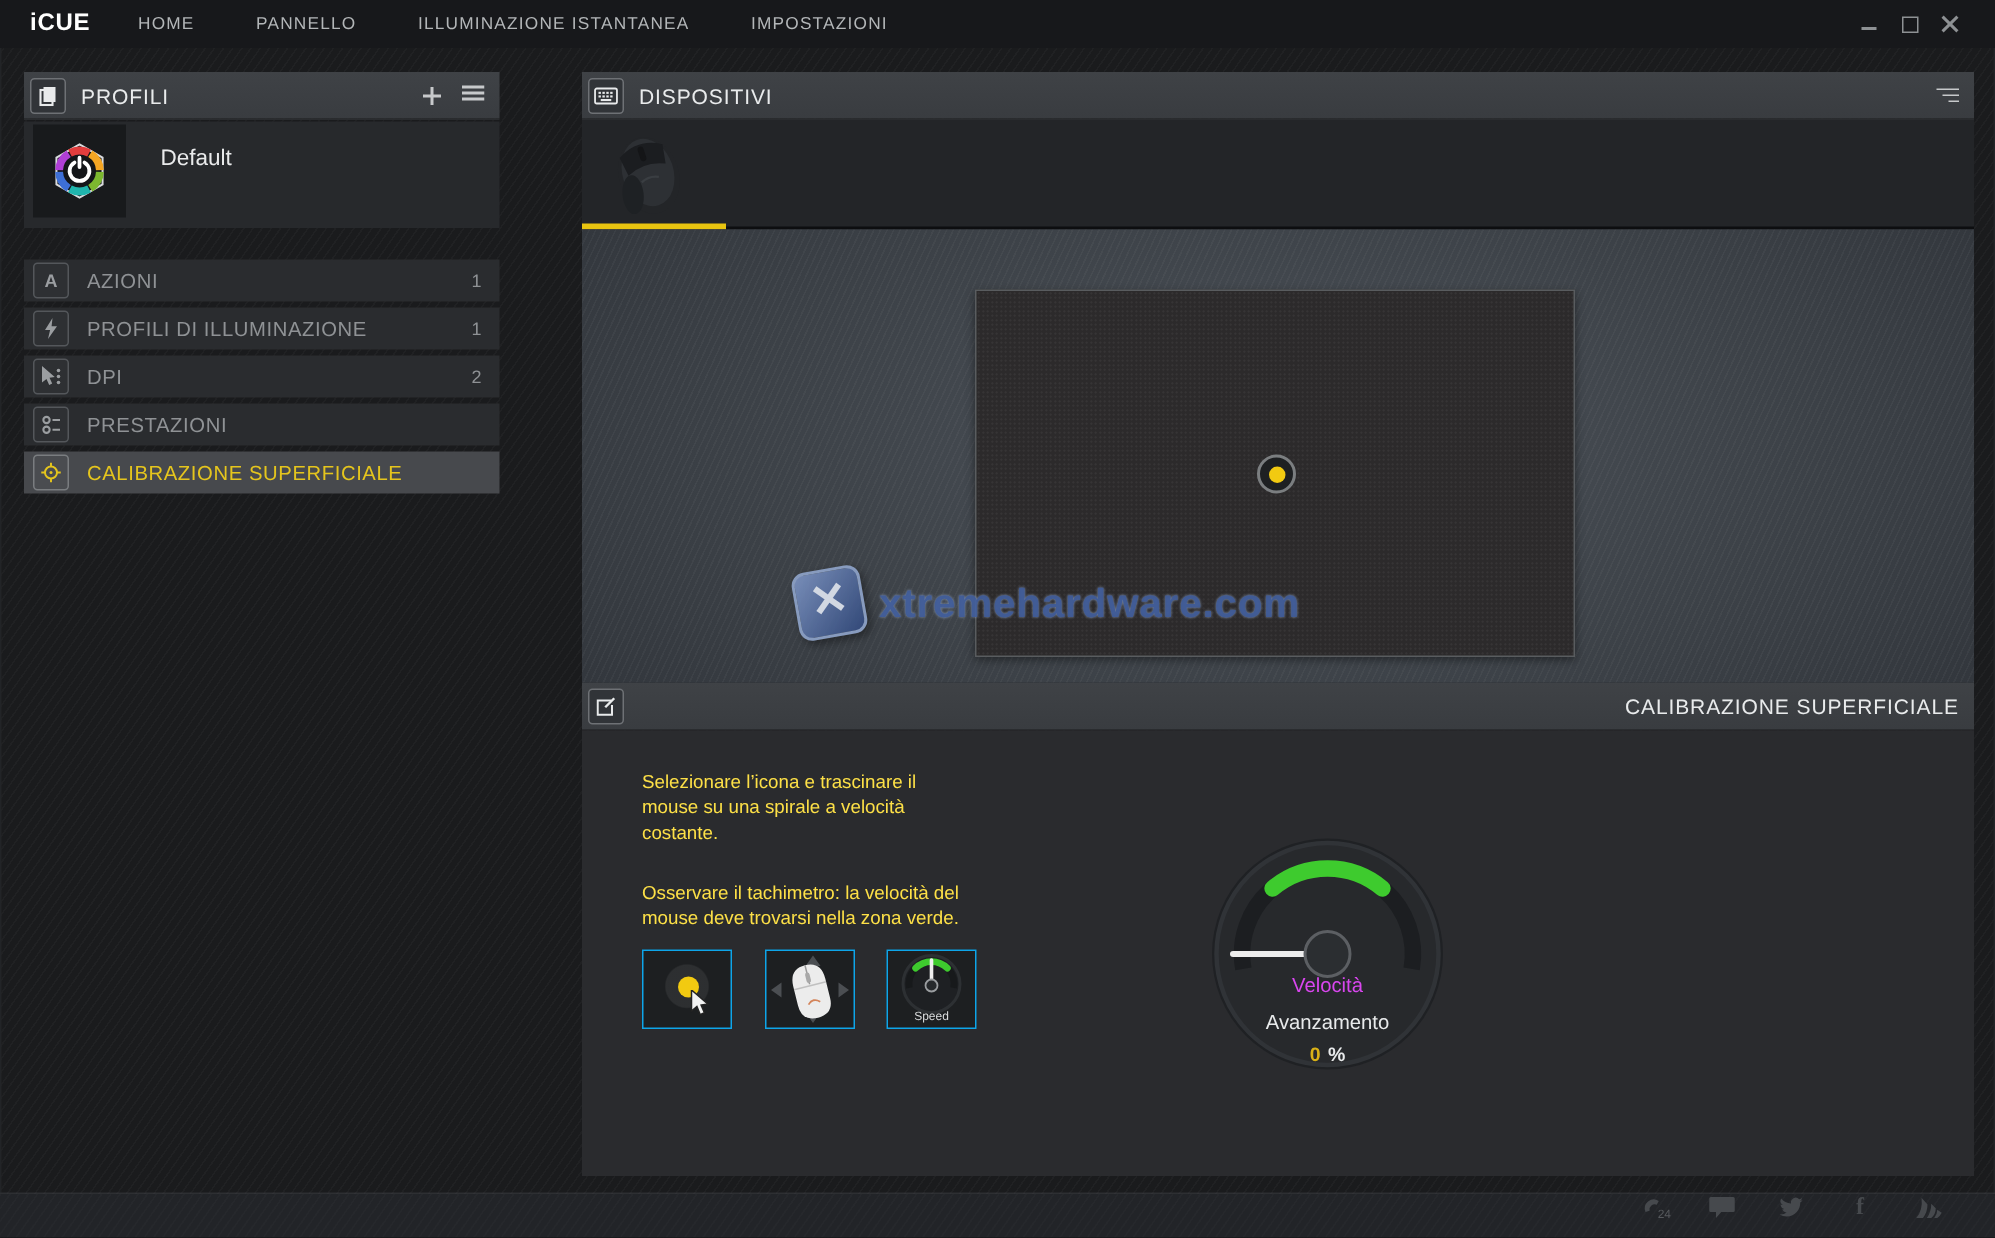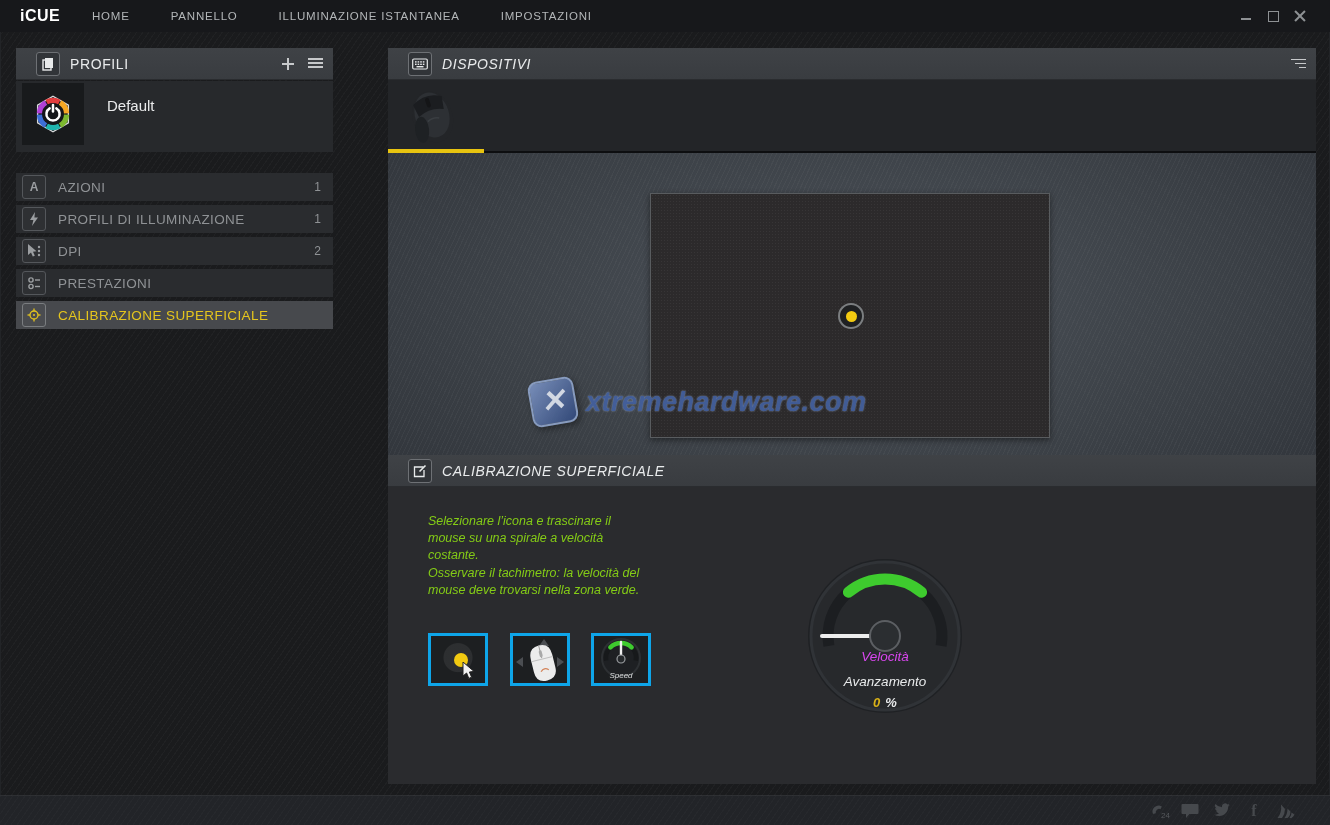--- a/index.html
+++ b/index.html
@@ -18,21 +18,21 @@
   .topmenu .mi { color:#b3b6b8; font-size:11.5px; letter-spacing:.8px; cursor:pointer; }
   .winctl { margin-left:auto; display:flex; align-items:center; gap:15px; padding-right:24px; }
   .winctl .wbtn { width:12px; height:12px; position:relative; cursor:pointer; }
   .wmin::after { content:""; position:absolute; left:1px; right:1px; bottom:2px; height:2px; background:#8e9194; }
   .wmax::after { content:""; position:absolute; left:1px; top:1px; width:9px; height:9px; border:1.5px solid #8e9194; }
   .wclose::before,.wclose::after { content:""; position:absolute; left:-1px; top:5px; width:14px; height:2px; background:#8e9194; }
   .wclose::before { transform:rotate(45deg);} .wclose::after{ transform:rotate(-45deg);}
 
   
   .bar-header { height:32px; background:linear-gradient(#3f4246,#393c40); display:flex; align-items:center;
-                padding:0 10px 0 20px; border-bottom:1px solid #2a2c2f; }
+                padding:0 10px 0 4px; border-bottom:1px solid #2a2c2f;justify-content:space-between; }
   .bar-header .hicon { width:24px; height:24px; border:1px solid #70737 6; border:1px solid #6e7175; border-radius:3px;
                        background:#313438; display:flex; align-items:center; justify-content:center; margin-right:10px; }
   .bar-header .htitle { color:#e9ebec; font-size:14px; letter-spacing:.6px; }
 
   
   .sidebar { position:absolute; left:16px; top:48px; width:317px; z-index:10; }
   .profile-item { height:71px; background:#27292c; margin-top:1px; display:flex; align-items:flex-start; cursor:pointer; }
   .profile-tile { width:62px; height:62px; background:#181a1c; margin:2px 0 0 6px; display:flex; align-items:center; justify-content:center; }
   .profile-name { color:#e9eaeb; font-size:15px; margin:16px 0 0 23px; }
   .side-menu { margin-top:21px; }
@@ -40,21 +40,21 @@
               padding:0 12px 0 6px; cursor:pointer; }
   .side-row .ricon { width:24px; height:24px; border:1px solid #54575b; border-radius:3px; background:rgba(255,255,255,0.02);
                      display:flex; align-items:center; justify-content:center; margin-right:12px; flex:none; }
   .side-row .rlabel { color:#8f9295; font-size:13.5px; letter-spacing:.4px; }
   .side-row .rcount { margin-left:auto; color:#8f9295; font-size:12px; }
   .side-row.selected { background:#47494d; }
   .side-row.selected .rlabel { color:#e5c51d; }
   .side-row.selected .ricon { border-color:#7a7d80; }
 
   
-  .devpanel { position:absolute; left:388px; top:48px; width:928px; height:732px; z-index:10;font-style:italic; }
+  .devpanel { position:absolute; left:388px; top:48px; width:928px; height:732px; z-index:10; }
   .dev-header .sort { margin-left:auto; display:flex; flex-direction:column; align-items:flex-end; gap:2.5px; cursor:pointer; }
   .dev-header .sort i { display:block; height:1.5px; background:#c7c9cb; }
   .tabstrip { height:73px; background:#232528; border-bottom:2px solid #0d0e10; position:relative; }
   .devtab { position:absolute; left:0; top:0; width:96px; height:73px; cursor:pointer; }
   .devtab .under { position:absolute; left:0; bottom:0; width:96px; height:4px; background:#e8c410; }
   .content-upper { height:302px; position:relative;
         background-image:
           repeating-linear-gradient(115deg, rgba(255,255,255,0.035) 0px, rgba(255,255,255,0.035) 1px, transparent 1px, transparent 4px),
           radial-gradient(ellipse 620px 300px at 50% 48%, #4b5158 0%, #3b4046 62%, #30343a 100%);
         background-color:#33373c; }
@@ -68,24 +68,24 @@
   .caldot i { width:11px; height:11px; border-radius:50%; background:#f2ca11; }
   .watermark { position:absolute; left:142px; top:226px; display:flex; align-items:center; z-index:5; opacity:.92; }
   .wm-logo { width:46px; height:46px; border-radius:9px; transform:rotate(-10deg);
              background:linear-gradient(135deg,#7d94c2,#31497c); border:2px solid #8ea3c9;
              box-shadow:2px 3px 6px rgba(0,0,0,.4); display:flex; align-items:center; justify-content:center; }
   .wm-x { color:#dfe5f0; font-size:30px; font-weight:bold; line-height:1; transform:translateY(-1px); }
   .wm-text { margin-left:10px; font-size:27px; font-weight:bold; letter-spacing:.5px;
              color:rgba(64,94,158,0.95); text-shadow:0 0 2px rgba(160,185,225,.8); }
 
   .calib-content { height:297px; background:#2a2b2e; position:relative; }
-  .instr { position:absolute; left:40px; top:26px; width:320px; color:#84cc16; font-size:12.5px; line-height:17px;
+  .instr { position:absolute; left:40px; top:26px; width:320px; color:#fde047; font-size:12.5px; line-height:17px;
            white-space:pre-line; }
-  .instr.p2 { top:78px; }
-  .demo-box { position:absolute; top:146px; width:60px; height:53px; background:#1d1f21; border:3px solid #0ea5e9; }
+  .instr.p2 { top:100px; }
+  .demo-box { position:absolute; top:146px; width:60px; height:53px; background:#1d1f21; border:1px solid #0ea5e9; }
   .box1 { left:40px; background-image:radial-gradient(circle at 50% 46%, rgba(255,255,255,.07) 0 14px, transparent 15px); }
   .box1 .ydot { position:absolute; left:23px; top:17px; width:14px; height:14px; border-radius:50%; background:#f2ca11; }
   .box1 svg { position:absolute; left:31px; top:26px; }
   .box2 { left:122px; }
   .box2 svg.mousewhite { position:absolute; left:14px; top:7px; }
   .arrow { position:absolute; width:0; height:0; }
   .a-up   { left:26px; top:3px;  border-left:5px solid transparent; border-right:5px solid transparent; border-bottom:7px solid #4b4e52; }
   .a-down { left:26px; bottom:3px; border-left:5px solid transparent; border-right:5px solid transparent; border-top:7px solid #4b4e52; }
   .a-left { left:3px; top:21px; border-top:5px solid transparent; border-bottom:5px solid transparent; border-right:7px solid #4b4e52; }
   .a-right{ right:3px; top:21px; border-top:5px solid transparent; border-bottom:5px solid transparent; border-left:7px solid #4b4e52; }
@@ -96,21 +96,21 @@
   .gauge-label { position:absolute; left:417px; top:162px; width:160px; text-align:center; color:#d946ef; font-size:13.5px; }
   .gauge-progress { position:absolute; left:417px; top:187px; width:160px; text-align:center; color:#e8eaeb; font-size:13.5px; }
   .gauge-value { position:absolute; left:417px; top:208px; width:160px; text-align:center; font-size:13px; font-weight:bold; }
   .gauge-value .val { color:#d9b117; margin-right:5px; }
   .gauge-value .unit { color:#e8eaeb; }
 
   
   .bottombar { position:absolute; left:0; bottom:0; width:1330px; height:30px; background:#222428;
                background-image:repeating-linear-gradient(125deg, rgba(255,255,255,0.02) 0 1px, transparent 1px 5px);
                border-top:1px solid rgba(255,255,255,0.05);
-               display:flex; align-items:center; justify-content:flex-end; gap:12px; padding-right:34px; z-index:30;padding-left:36px; }
+               display:flex; align-items:flex-start; justify-content:flex-end; gap:26px; padding-right:34px; z-index:30;padding-left:36px; }
   .fico { position:relative; width:20px; height:18px; display:flex; align-items:center; justify-content:center; cursor:pointer; }
   .phone-badge { position:absolute; right:-2px; bottom:0; color:#56595d; font-size:8px; }
   .fb-glyph { color:#46494d; font-size:16px; font-weight:bold; font-family:"Liberation Serif", serif; }
 </style>
 </head>
 <body>
 
 <div id="app">
 
   <header class="topbar">

